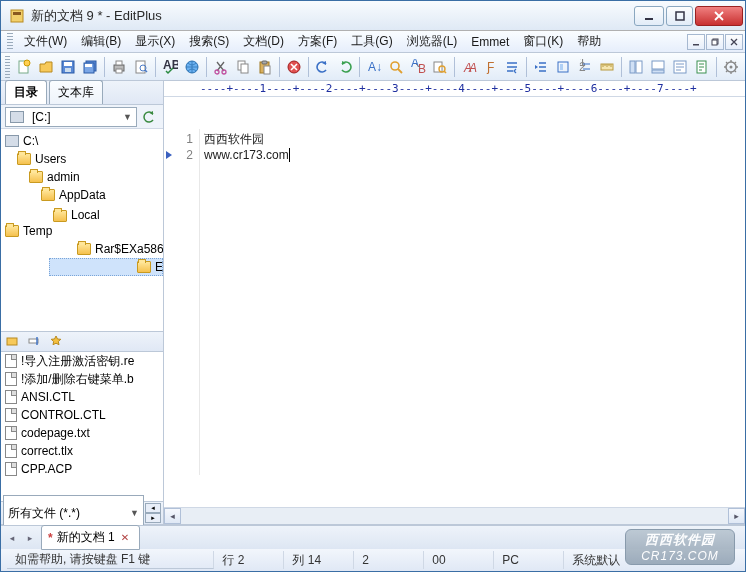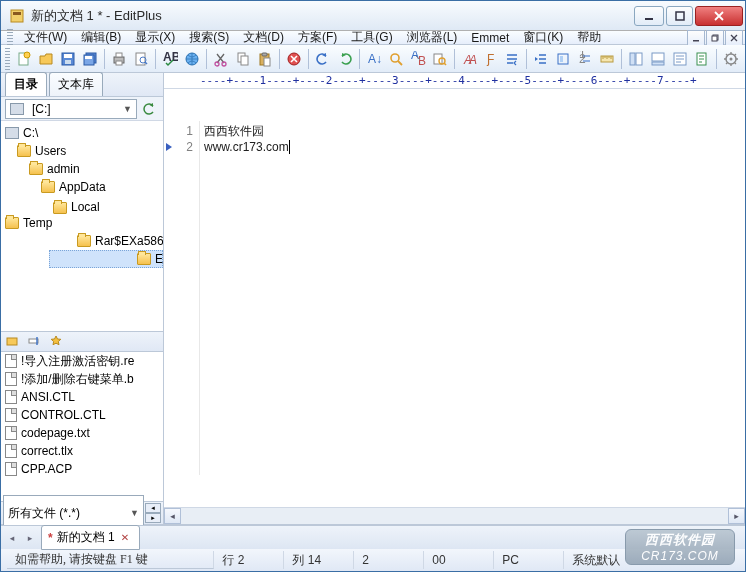--- a/index.html
+++ b/index.html
@@ -12,21 +12,21 @@
 .titlebar .app-icon { width: 16px; height: 16px; margin-right: 6px; }
 .titlebar .title-text { flex: 1; color: #2a2a2a; font-size: 13px; }
 .win-controls { display: flex; gap: 2px; }
 .win-btn { width: 30px; height: 20px; border: 1px solid #8aa7c0; border-radius: 3px; background: linear-gradient(to bottom,#fdfdfd,#e2ecf8); display: flex; align-items: center; justify-content: center; }
 .win-min { width: 30px; }
 .win-max { width: 27px; background: linear-gradient(to bottom,#fdfdfd,#e2ecf8); }
 .win-close { width: 48px; background: linear-gradient(to bottom,#f08080,#c83030); border-color: #9a2020; color: #fff; font-size: 13px; font-weight: bold; }
 .win-btn svg { display: block; }
 
 
-.menubar { height: 14px; background: linear-gradient(to bottom,#fafdff,#e6eefb); display: flex; align-items: center; border-bottom: 1px solid #bcc8d8; padding-left: 6px; }
+.menubar { height: 22px; background: linear-gradient(to bottom,#fafdff,#e6eefb); display: flex; align-items: center; border-bottom: 1px solid #bcc8d8; padding-left: 6px; }
 .menubar .grip { width: 6px; height: 18px; margin-right: 4px; background: repeating-linear-gradient(to bottom,#9ab 0 1px,transparent 1px 3px); }
 .menu-item { padding: 2px 7px; color: #1a1a1a; }
 .menubar .spacer { flex: 1; }
 .mdi-controls { display: flex; gap: 0; padding-right: 2px; }
 .mdi-btn { width: 18px; height: 16px; border: 1px solid #a6b8d0; background: linear-gradient(to bottom,#fdfdfd,#e6eefb); display: flex; align-items: center; justify-content: center; font-size: 10px; margin-left: 1px; }
 
 
 .toolbar { height: 28px; background: linear-gradient(to bottom,#fafdff,#e2ecf8); display: flex; align-items: center; padding: 0 4px; border-bottom: 1px solid #bcc8d8; gap: 2px; overflow: hidden; }
 .toolbar .grip { width: 6px; height: 22px; background: repeating-linear-gradient(to bottom,#9ab 0 1px,transparent 1px 3px); margin-right: 2px; }
 .tb-btn { width: 22px; height: 22px; display: flex; align-items: center; justify-content: center; border-radius: 3px; }
@@ -88,21 +88,21 @@
 
 .doctabs { height: 24px; background: linear-gradient(to bottom,#eef3fa,#dde6f3); border-top: 1px solid #bcc8d8; display: flex; align-items: center; padding: 0 4px; gap: 4px; }
 .doctab-nav { width:14px; height:18px; display:flex; align-items:center; justify-content:center; font-size:9px; color:#667; }
 .doctab { padding: 3px 10px 3px 6px; background: #fff; border: 1px solid #9ab; border-radius: 3px 3px 0 0; display:flex; align-items:center; gap:4px; position:relative; }
 .doctab .asterisk { color: #cc4040; font-weight: bold; }
 .doctab .close-x { color:#b04040; font-size:10px; margin-left:2px; }
 
 
 .statusbar { height: 22px; background: linear-gradient(to bottom,#f2f6fc,#e0e8f5); display:flex; align-items:center; padding: 0 6px; font-size: 12px; color:#333; }
 .status-cell { padding: 0 8px; border-right: 1px solid #cfd8e5; height: 18px; display:flex; align-items:center; }
-.status-cell.main { flex: 1.2; font-family: Liberation Serif, serif; }
+.status-cell.main { flex: 1.2; }
 .status-cell.n { width: 70px; justify-content:flex-start; }
 .status-cell.wide { flex: 1; }
 .status-cell:last-child { border-right:none; }
 
 
 .watermark { position:absolute; right:10px; bottom:6px; width:110px; height:36px; background: linear-gradient(to bottom,#b8c5d0,#95a5b5); border-radius:6px; opacity:0.9; display:flex; flex-direction:column; align-items:center; justify-content:center; color:#fff; font-size:10px; font-style:italic; border:1px solid #7f92a4; letter-spacing:1px; }
 .watermark .wm1 { font-size:13px; font-weight:bold; }
 
 
 svg.ico { width:16px; height:16px; }
@@ -113,21 +113,21 @@
 
 <div class="window">
 
   <div class="titlebar">
     <span class="app-icon">
       <svg class="ico" viewBox="0 0 16 16">
           <rect x="2" y="2" width="12" height="12" fill="#f2d06b" stroke="#b88a20"></rect>
           <rect x="4" y="4" width="8" height="3" fill="#8a5a20"></rect>
         </svg>
     </span>
-    <span class="title-text">新的文档 1 * - EditPlus</span>
+    <span class="title-text">新的文档 9 * - EditPlus</span>
     <div class="win-controls">
       <div class="win-btn win-min">
         <svg width="10" height="10" viewBox="0 0 10 10">
             <rect x="1" y="7" width="8" height="2" fill="#334"></rect>
           </svg>
       </div>
       <div class="win-btn win-max">
         <svg width="10" height="10" viewBox="0 0 10 10">
             <rect x="1" y="1" width="8" height="8" fill="none" stroke="#334" stroke-width="1.5"></rect>
           </svg>

